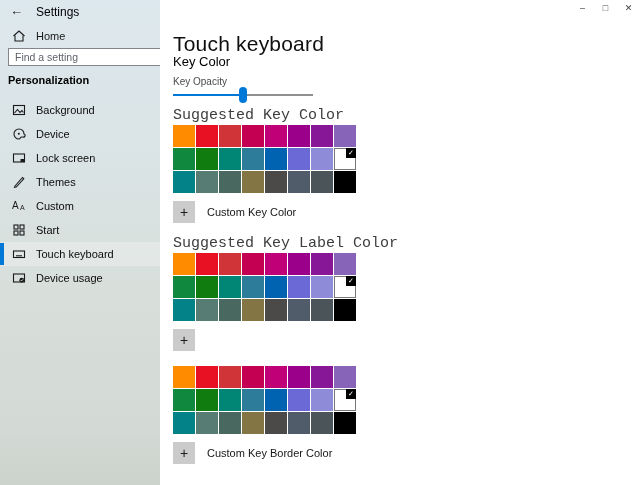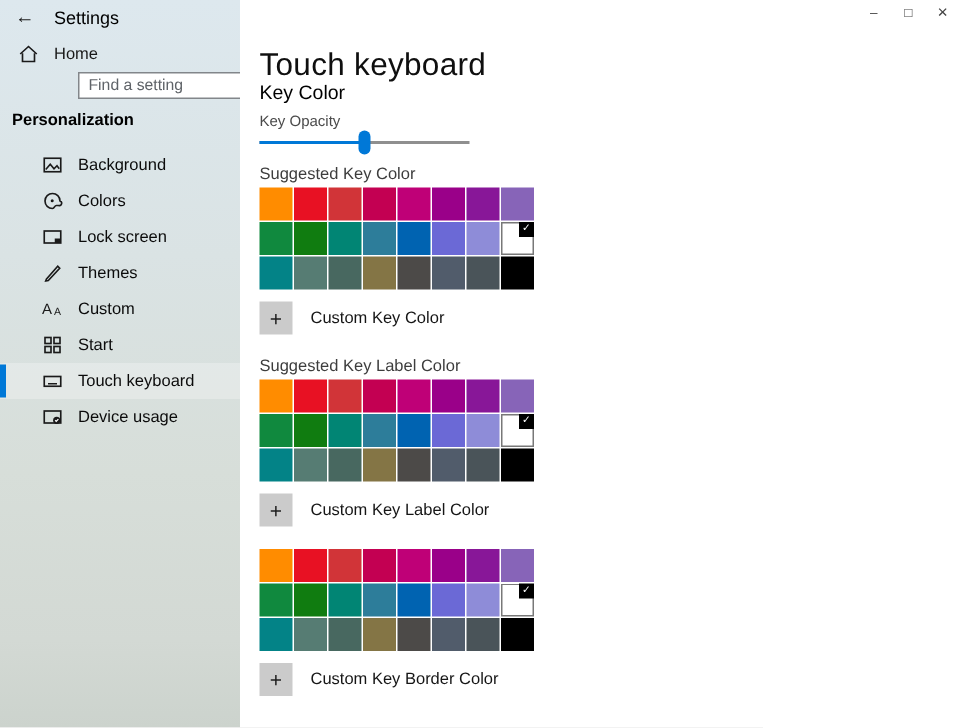--- a/index.html
+++ b/index.html
@@ -9,51 +9,51 @@
   
   .sidebar{position:absolute;left:0;top:0;width:160px;height:485px;
     background:linear-gradient(180deg,#dde8ee 0%,#dae3e4 35%,#d7ded9 65%,#d3d9d4 88%,#ccd3cd 100%);}
   .sb-header{position:absolute;left:0;top:0;width:100%;height:22px;}
   .back-btn{position:absolute;left:10px;top:3px;font-size:13px;color:#1a1a1a;cursor:default;}
   .app-title{position:absolute;left:36px;top:5px;font-size:12px;color:#000;}
   .home-row{position:absolute;left:0;top:26px;width:100%;height:20px;display:flex;align-items:center;
     padding-left:12px;box-sizing:border-box;gap:10px;}
   .home-row .label{font-size:11px;}
   .search-box{position:absolute;left:8px;top:48px;width:168px;height:18px;box-sizing:border-box;
-    background:#fff;border:1px solid #82868a;margin-left:44px;}
+    background:#fff;border:1px solid #82868a;}
   .search-box input{position:absolute;left:0;top:0;width:118px;height:16px;border:none;outline:none;
     background:transparent;font-family:"Liberation Sans",sans-serif;font-size:10.5px;color:#333;
     padding:0 0 0 6px;}
   .search-box input::placeholder{color:#5f6368;}
   .search-icon{position:absolute;right:4px;top:2px;}
   .section-label{position:absolute;left:8px;top:74px;font-size:11px;font-weight:bold;color:#000;}
   .nav{position:absolute;left:0;top:98px;width:100%;}
   .nav-item{position:relative;height:24px;display:flex;align-items:center;gap:10px;
-    padding-left:28px;box-sizing:border-box;cursor:default;}
+    padding-left:12px;box-sizing:border-box;cursor:default;}
   .nav-item .label{font-size:11px;color:#0b0b0b;}
   .nav-item.selected{background:rgba(255,255,255,0.28);}
   .nav-item .accent-bar{display:none;}
   .nav-item.selected .accent-bar{display:block;position:absolute;left:0;top:1px;width:4px;height:22px;}
   .icon{width:14px;height:14px;display:inline-flex;align-items:center;justify-content:center;flex:none;}
   .icon svg{display:block;}
 
   
   .main{position:absolute;left:160px;top:0;width:480px;height:485px;background:#fff;}
   .win-controls{position:absolute;right:0;top:0;display:flex;}
   .win-btn{width:23px;height:16px;display:flex;align-items:center;justify-content:center;
     font-size:9px;color:#444;cursor:default;}
   .page-title{position:absolute;left:13px;top:18px;font-size:21px;font-weight:300;color:#0f0f0f;letter-spacing:.2px;}
   .sec-title{position:absolute;left:13px;top:54px;font-size:13px;color:#000;}
   .opacity-label{position:absolute;left:13px;top:76px;font-size:10px;color:#4a4a4a;}
   .slider{position:absolute;left:13px;top:87px;width:140px;height:16px;}
   .slider .track{position:absolute;left:0;top:7px;width:100%;height:2px;background:#8f8f8f;}
   .slider .fill{position:absolute;left:0;top:7px;height:2px;}
   .slider .thumb{position:absolute;top:0;width:8px;height:16px;border-radius:4px;}
   .palettes{position:absolute;left:13px;top:110px;width:300px;}
-  .palette-heading{font-size:11px;color:#3d3d3d;line-height:12px;margin-bottom:3px;}
+  .palette-heading{font-size:15px;color:#3d3d3d;line-height:12px;margin-bottom:3px;font-family:Liberation Mono, monospace;}
   .swatch-grid{display:grid;grid-template-columns:repeat(8,22px);grid-auto-rows:22px;gap:1px;width:183px;}
   .swatch{position:relative;}
   .swatch.selected{box-shadow:inset 0 0 0 1px #787878;}
   .check-badge{position:absolute;top:0;right:0;width:10px;height:10px;background:#000;color:#fff;
     font-size:7px;line-height:10px;text-align:center;}
   .custom-row{display:flex;align-items:center;gap:12px;margin-top:8px;height:22px;cursor:default;}
   .custom-plus{width:22px;height:22px;background:#cbcbcb;display:flex;align-items:center;
     justify-content:center;font-size:14px;color:#1a1a1a;}
   .custom-label{font-size:11px;color:#161616;text-align:right;}
   .palette-section{margin-bottom:15px;}
@@ -103,21 +103,21 @@
           </span>
           <span class="label">Background</span>
         </div>
         <div class="nav-item">
           <span class="icon">
             <svg width="14" height="14" viewBox="0 0 14 14" fill="none" stroke="#1a1a1a" stroke-width="1.1">
               <path d="M12 7a5 5 0 1 0 -5 5 c1.5 0 1.2 -2 2.6 -2 H11 a1.5 1.5 0 0 0 1 -3z"></path>
               <circle cx="6.8" cy="6.8" r="1" fill="#1a1a1a" stroke="none"></circle>
             </svg>
           </span>
-          <span class="label">Colors</span>
+          <span class="label">Device</span>
         </div>
         <div class="nav-item">
           <span class="icon">
             <svg width="14" height="14" viewBox="0 0 14 14" fill="none" stroke="#1a1a1a" stroke-width="1.1">
               <rect x="1.5" y="3" width="11" height="8"></rect>
               <rect x="8.5" y="8" width="3.5" height="3" fill="#1a1a1a" stroke="none"></rect>
             </svg>
           </span>
           <span class="label">Lock screen</span>
         </div>
@@ -254,21 +254,20 @@
             <div class="swatch" style="background: rgb(86, 124, 115);"></div>
             <div class="swatch" style="background: rgb(72, 104, 96);"></div>
             <div class="swatch" style="background: rgb(132, 117, 69);"></div>
             <div class="swatch" style="background: rgb(76, 74, 72);"></div>
             <div class="swatch" style="background: rgb(81, 92, 107);"></div>
             <div class="swatch" style="background: rgb(74, 84, 89);"></div>
             <div class="swatch" style="background: rgb(0, 0, 0);"></div>
           </div>
           <div class="custom-row">
             <div class="custom-plus" style="background: rgb(203, 203, 203);">+</div>
-            <span class="custom-label">Custom Key Label Color</span>
           </div>
         </div>
         <div class="palette-section">
           <div class="swatch-grid">
             <div class="swatch" style="background: rgb(255, 140, 0);"></div>
             <div class="swatch" style="background: rgb(232, 17, 35);"></div>
             <div class="swatch" style="background: rgb(209, 52, 56);"></div>
             <div class="swatch" style="background: rgb(195, 0, 82);"></div>
             <div class="swatch" style="background: rgb(191, 0, 119);"></div>
             <div class="swatch" style="background: rgb(154, 0, 137);"></div>

